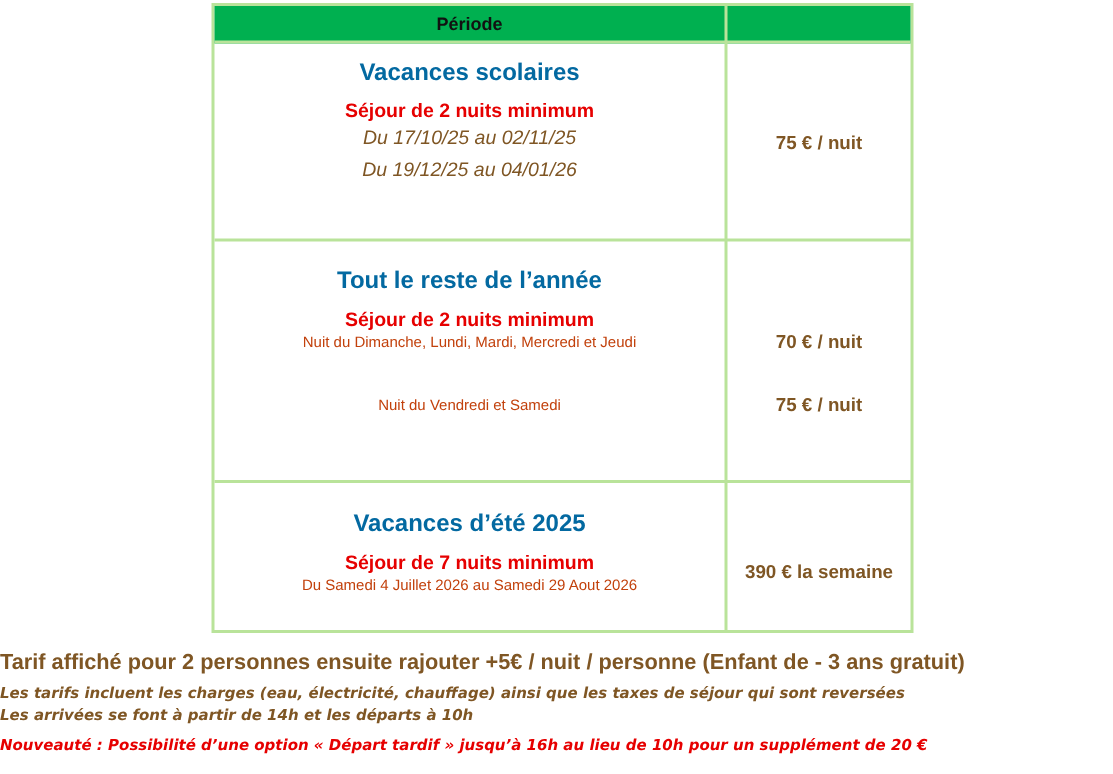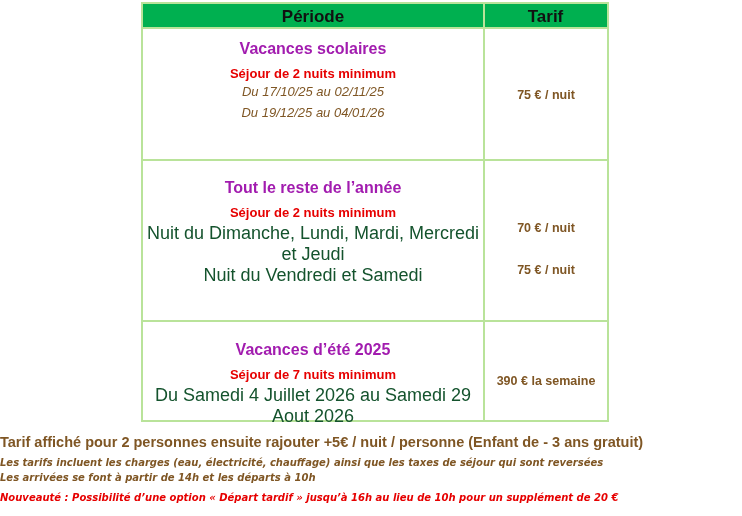--- a/index.html
+++ b/index.html
@@ -1,43 +1,42 @@
 <!DOCTYPE html>
 <html><head>
 <meta charset="utf-8">
 <style>
   html, body { margin:0; padding:0; background:#ffffff; }
   body { width:742px; height:516px; position:relative; overflow:hidden; font-family:"Liberation Sans", sans-serif; }
   .tbl { position:absolute; left:141px; top:2px; width:468px; height:420px; border:2px solid #b9e39a; box-sizing:border-box; }
   .hdr { position:absolute; left:0; top:0; right:0; height:25px; background:#00b050; }
-  .hdr .c { position:absolute; top:0; height:25px; line-height:25px; text-align:center; font-weight:bold; font-size:17px; color:#111; }
+  .hdr .c { position:absolute; top:0; height:25px; line-height:25px; text-align:center; font-weight:bold; font-size:12px; color:#111; }
   .hdr .c1 { left:0; width:340px; }
   .hdr .c2 { left:341px; right:0; }
   .vline { position:absolute; left:340px; top:0; bottom:0; width:2px; background:#b9e39a; }
   .hline { position:absolute; left:0; right:0; height:2px; background:#b9e39a; }
   .cell { position:absolute; text-align:center; color:#7f5624; }
-  .title { font-size:16px; font-weight:bold; color:#a21caf; }
+  .title { font-size:16px; font-weight:bold; color:#0369a1; }
   .min { font-size:13px; font-weight:bold; color:#e60000; }
   .date { font-size:13px; font-style:italic; color:#7f5624; }
-  .txt { font-size:18px; color:#14532d; }
+  .txt { font-size:10px; color:#c2410c; }
   .price { font-size:12.5px; font-weight:bold; color:#7f5624; }
   .abs { position:absolute; left:0; right:0; text-align:center; }
   .foot { position:absolute; left:0; width:742px; text-align:left; }
   .f1 { top:434px; font-size:14.5px; font-weight:bold; color:#7f5624; }
   .f2 { top:457px; font-size:11px; font-style:italic; font-weight:bold; color:#7f5624; font-family:"DejaVu Sans", sans-serif; font-size:10px; }
   .f3 { top:472px; font-size:10px; font-style:italic; font-weight:bold; color:#7f5624; font-family:"DejaVu Sans", sans-serif; }
   .f4 { top:492px; font-size:10px; font-style:italic; font-weight:bold; color:#e60000; font-family:"DejaVu Sans", sans-serif; }
 </style>
 </head>
 <body>
 
 <div class="tbl">
   <div class="hdr">
     <div class="c c1">Période</div>
-    <div class="c c2">Tarif</div>
   </div>
   <div class="vline"></div>
   <div class="hline" style="top:23px"></div>
   <div class="hline" style="top:155px"></div>
   <div class="hline" style="top:316px"></div>
 
   <div class="cell" style="left:0;width:340px;top:25px;height:130px;">
     <div class="abs title" style="top:11px">Vacances scolaires</div>
     <div class="abs min" style="top:37px">Séjour de 2 nuits minimum</div>
     <div class="abs date" style="top:55px">Du 17/10/25 au 02/11/25</div>

